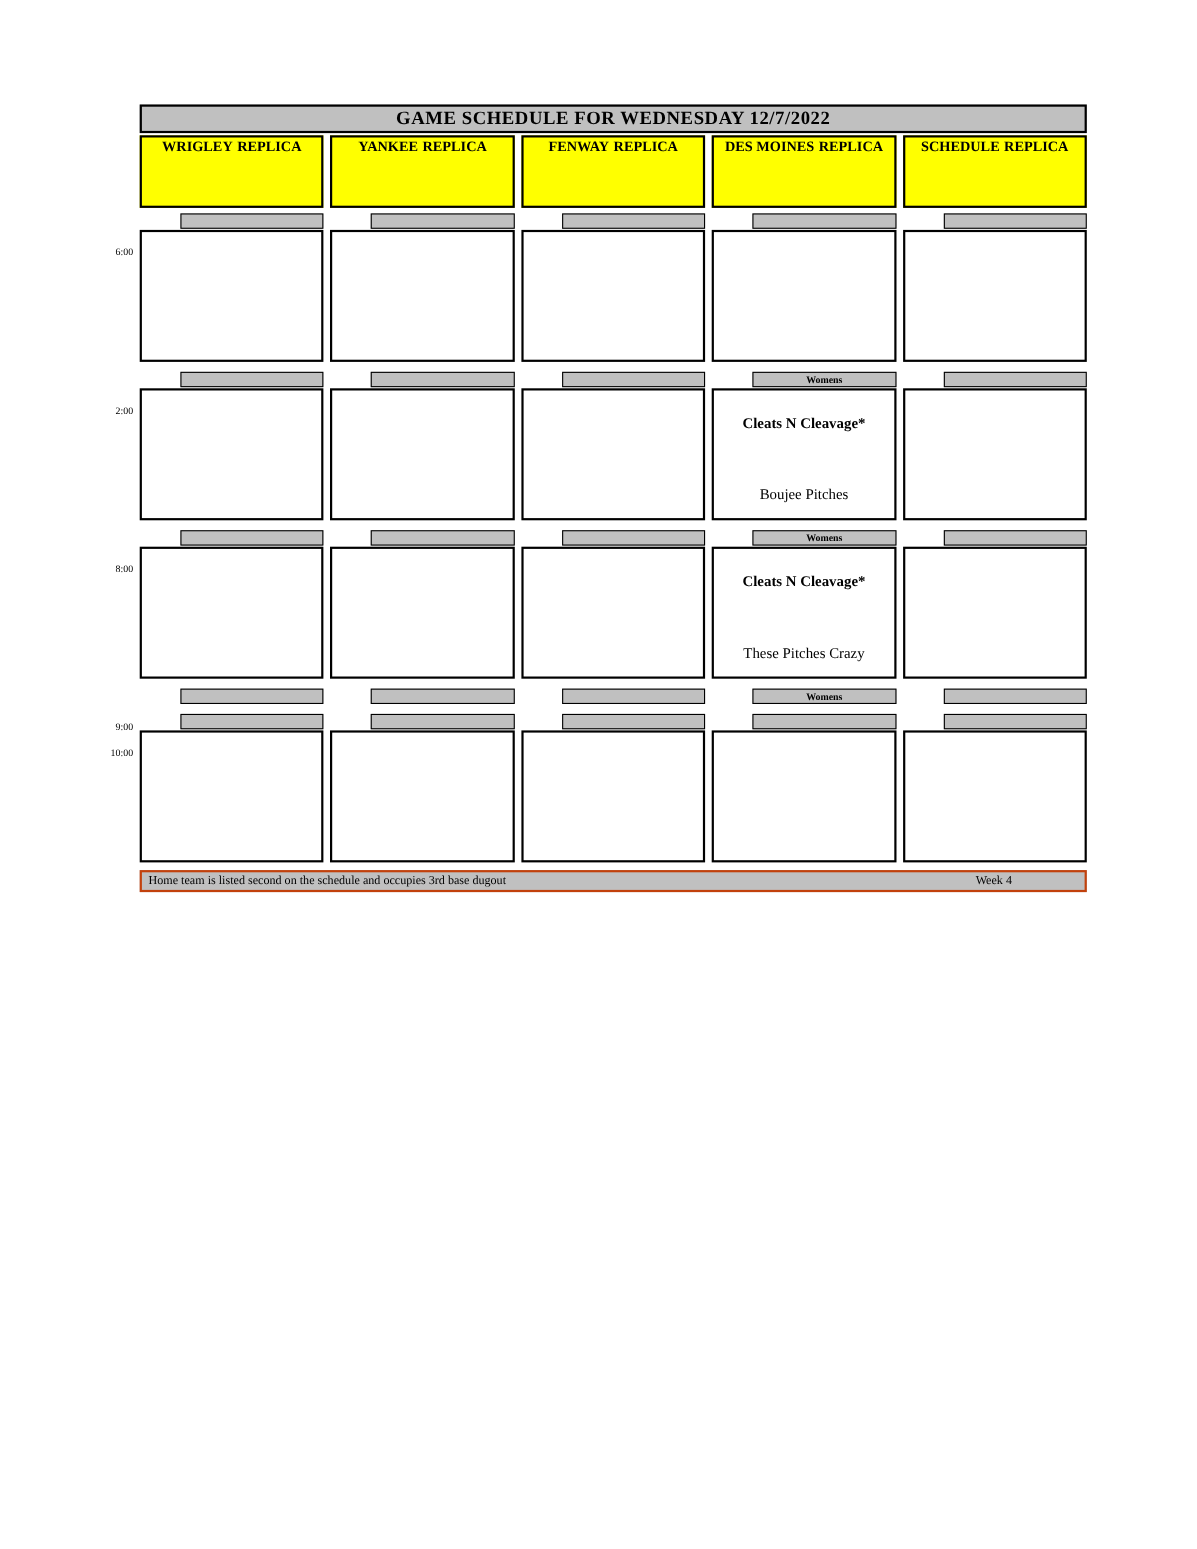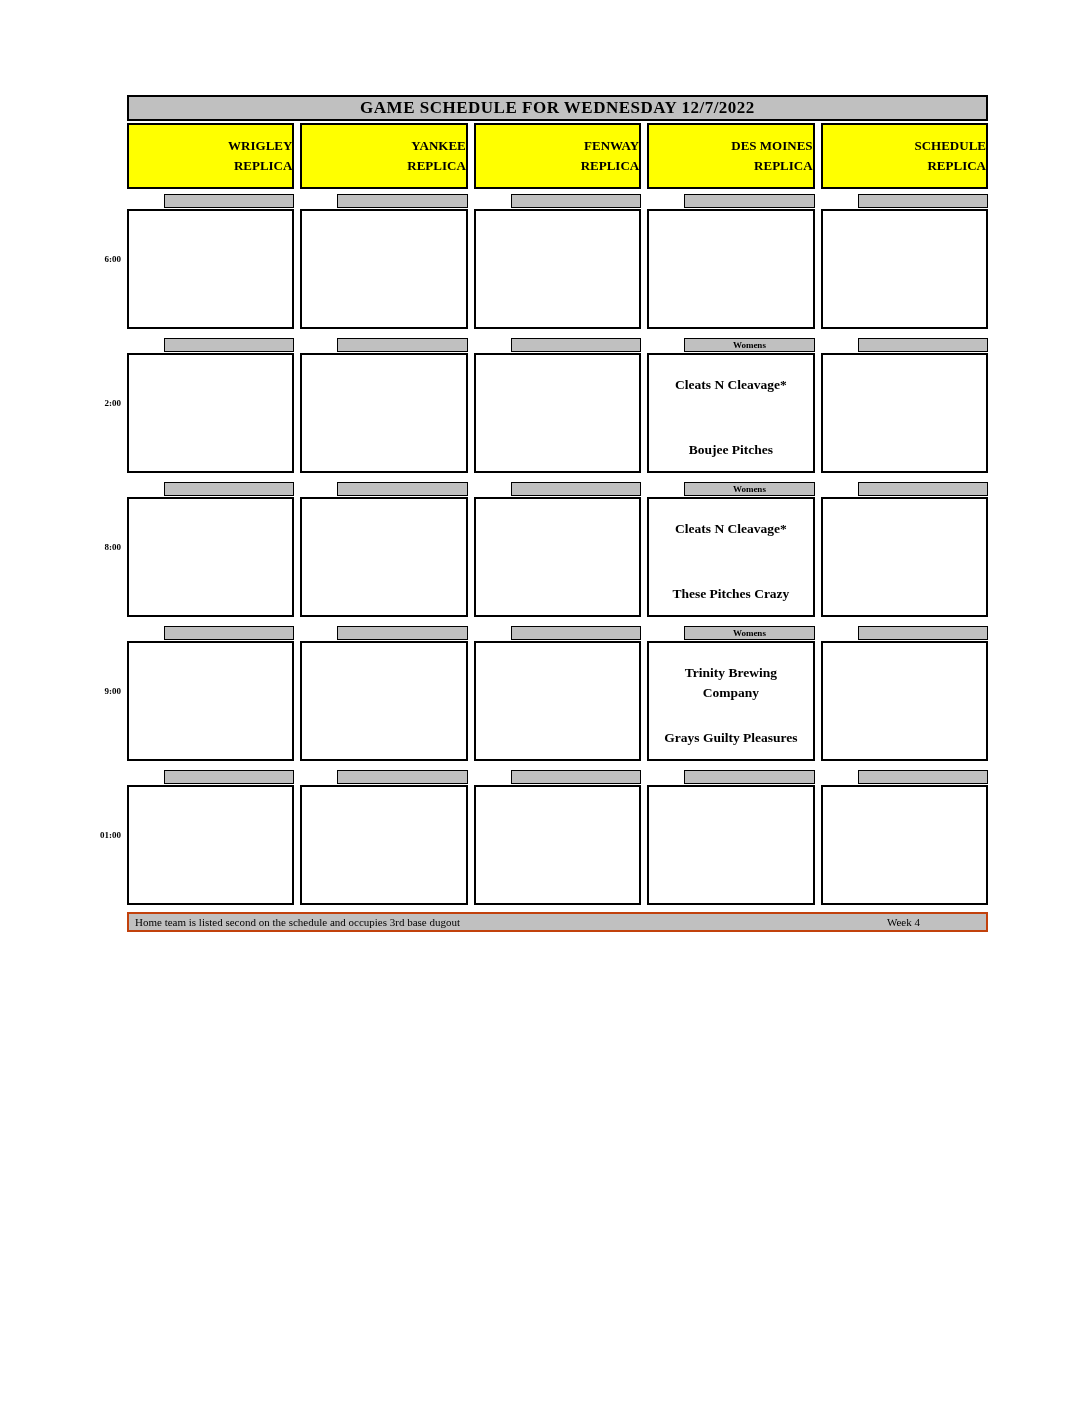--- a/index.html
+++ b/index.html
@@ -35,38 +35,38 @@
     display: grid;
     grid-template-columns: repeat(5, 1fr);
     column-gap: 6px;
   }
   .header-row { margin-top: 2px; }
   .header-cell {
     background: #ffff00;
     border: 2px solid #000;
     height: 62px;
     display: flex;
-    flex-direction: column;
-    align-items: flex-end;
+    flex-direction: row;
+    align-items: flex-start;
     justify-content: center;
     gap: 4px;
     font-weight: bold;
     font-size: 13px;
   }
   .row-block { position: relative; }
   .row-block.first { margin-top: 5px; }
   .row-block.next  { margin-top: 9px; }
   .time {
     position: absolute;
     left: -34px;
-    top: 60px;
+    top: 30px;
     width: 28px;
     text-align: right;
     font-size: 9px;
-    font-weight: bold;
+    font-weight: normal;
   }
   .band {
     background: #c0c0c0;
     border: 1px solid #000;
     height: 12px;
     line-height: 12px;
     text-align: center;
     font-size: 9px;
     font-weight: bold;
     margin-left: 37px;
@@ -88,21 +88,21 @@
     font-weight: bold;
     font-size: 13.5px;
     line-height: 1.45;
   }
   .home {
     position: absolute;
     top: 87px;
     left: 6px;
     right: 6px;
     text-align: center;
-    font-weight: bold;
+    font-weight: normal;
     font-size: 13.5px;
   }
   .footer-bar {
     margin-top: 7px;
     background: #c0c0c0;
     border: 2px solid #c2410c;
     height: 16px;
     line-height: 16px;
     display: flex;
     justify-content: space-between;
@@ -244,46 +244,24 @@
 
     <div class="row-block next">
       <span class="time">9:00</span>
       <div class="grid5">
         <div class="band"></div>
         <div class="band"></div>
         <div class="band"></div>
         <div class="band">Womens</div>
         <div class="band"></div>
       </div>
-      <div class="grid5 cells">
-        <div class="cell">
-          <div class="away"></div>
-          <div class="home"></div>
-        </div>
-        <div class="cell">
-          <div class="away"></div>
-          <div class="home"></div>
-        </div>
-        <div class="cell">
-          <div class="away"></div>
-          <div class="home"></div>
-        </div>
-        <div class="cell">
-          <div class="away">Trinity Brewing Company</div>
-          <div class="home">Grays Guilty Pleasures</div>
-        </div>
-        <div class="cell">
-          <div class="away"></div>
-          <div class="home"></div>
-        </div>
-      </div>
-    </div>
-
-    <div class="row-block next">
-      <span class="time">01:00</span>
+    </div>
+
+    <div class="row-block next">
+      <span class="time">10:00</span>
       <div class="grid5">
         <div class="band"></div>
         <div class="band"></div>
         <div class="band"></div>
         <div class="band"></div>
         <div class="band"></div>
       </div>
       <div class="grid5 cells">
         <div class="cell">
           <div class="away"></div>

